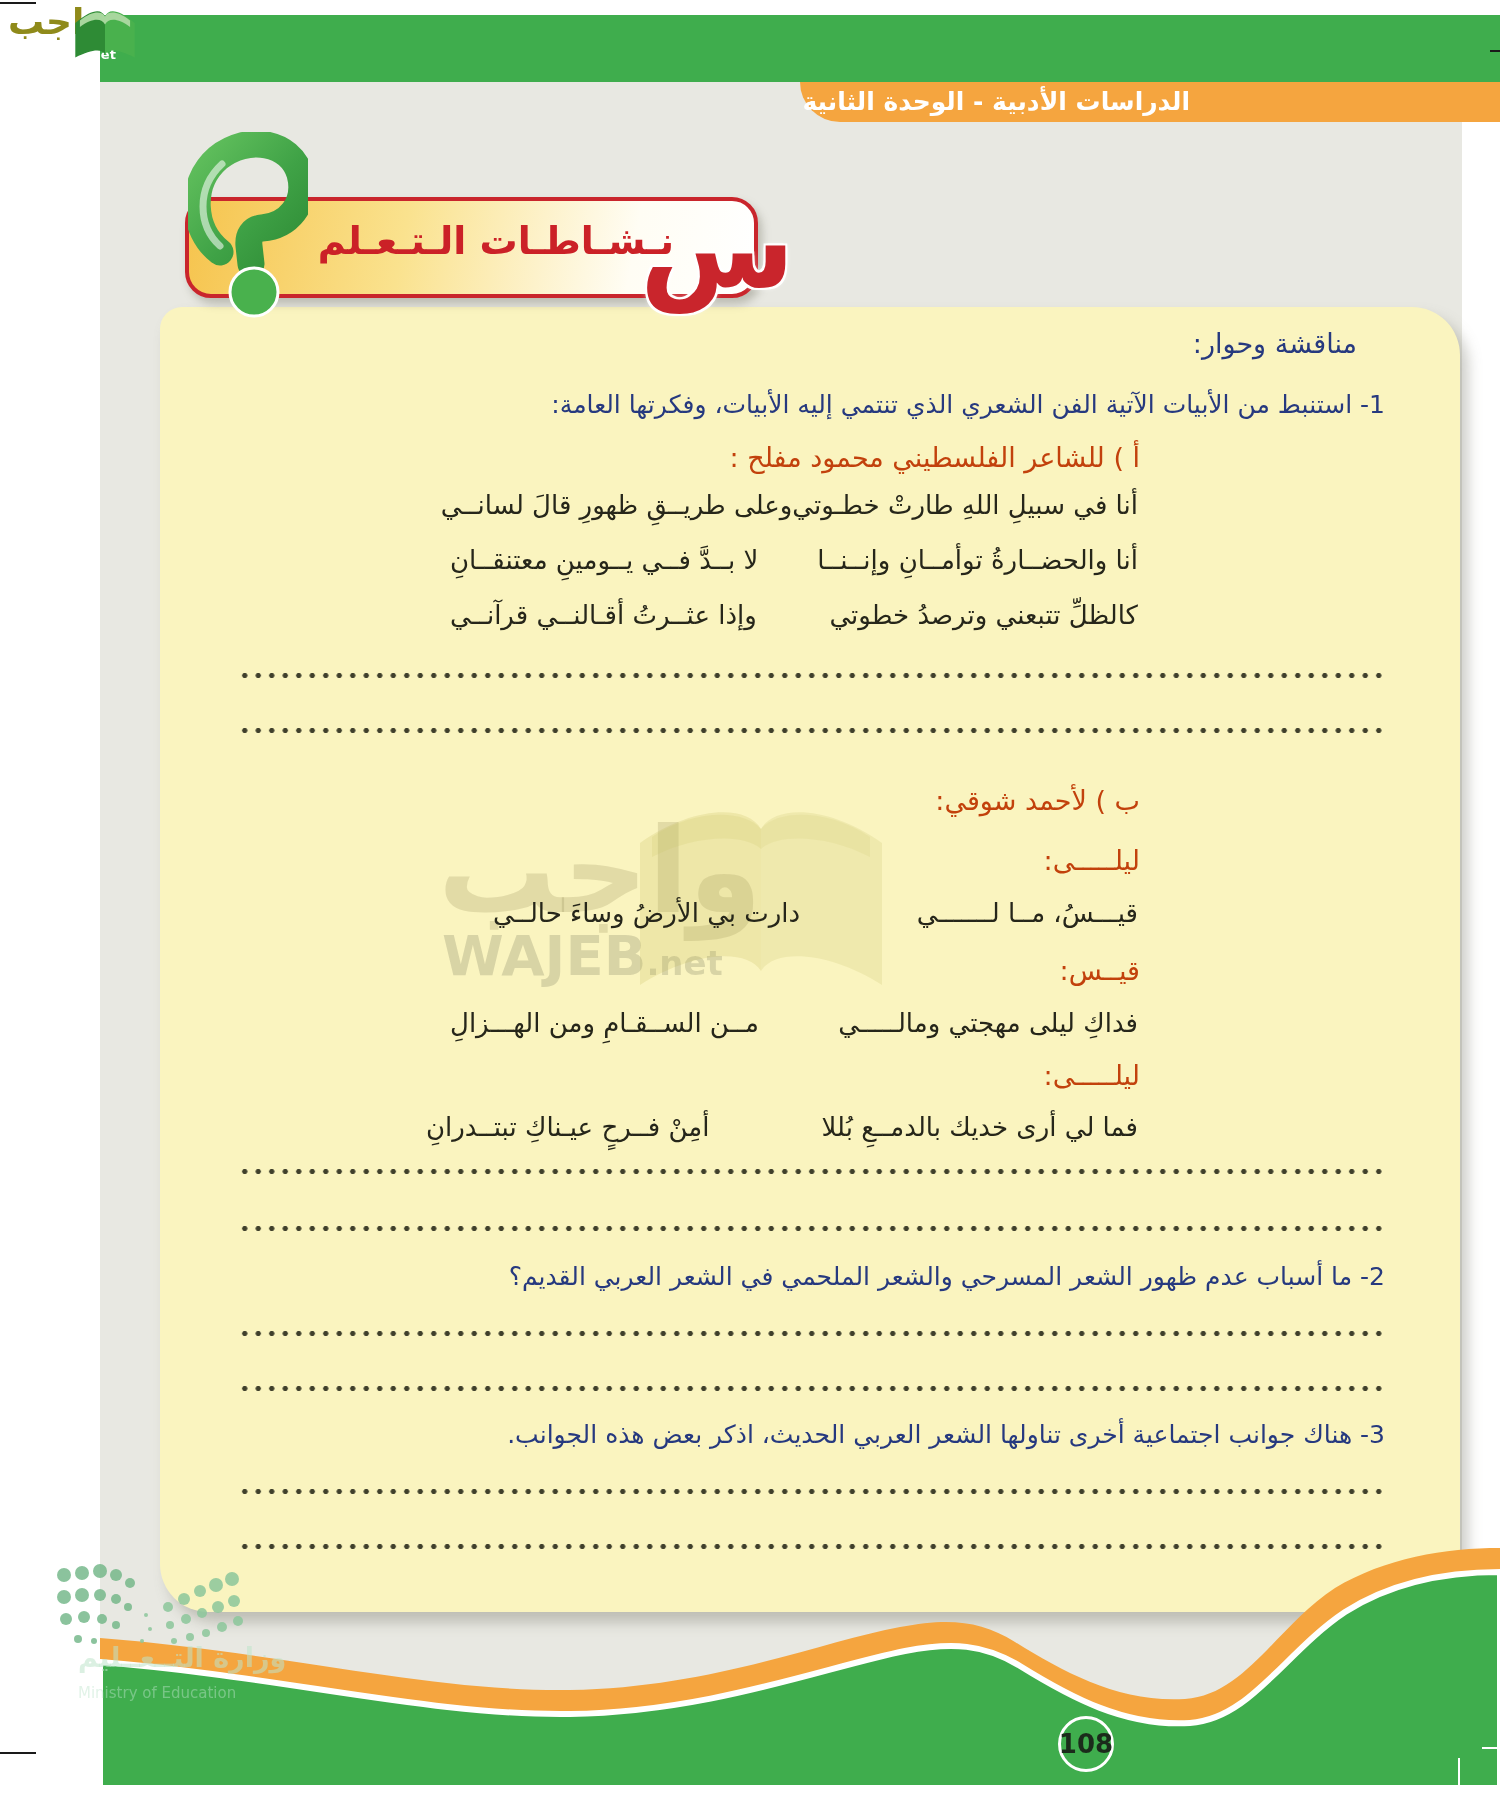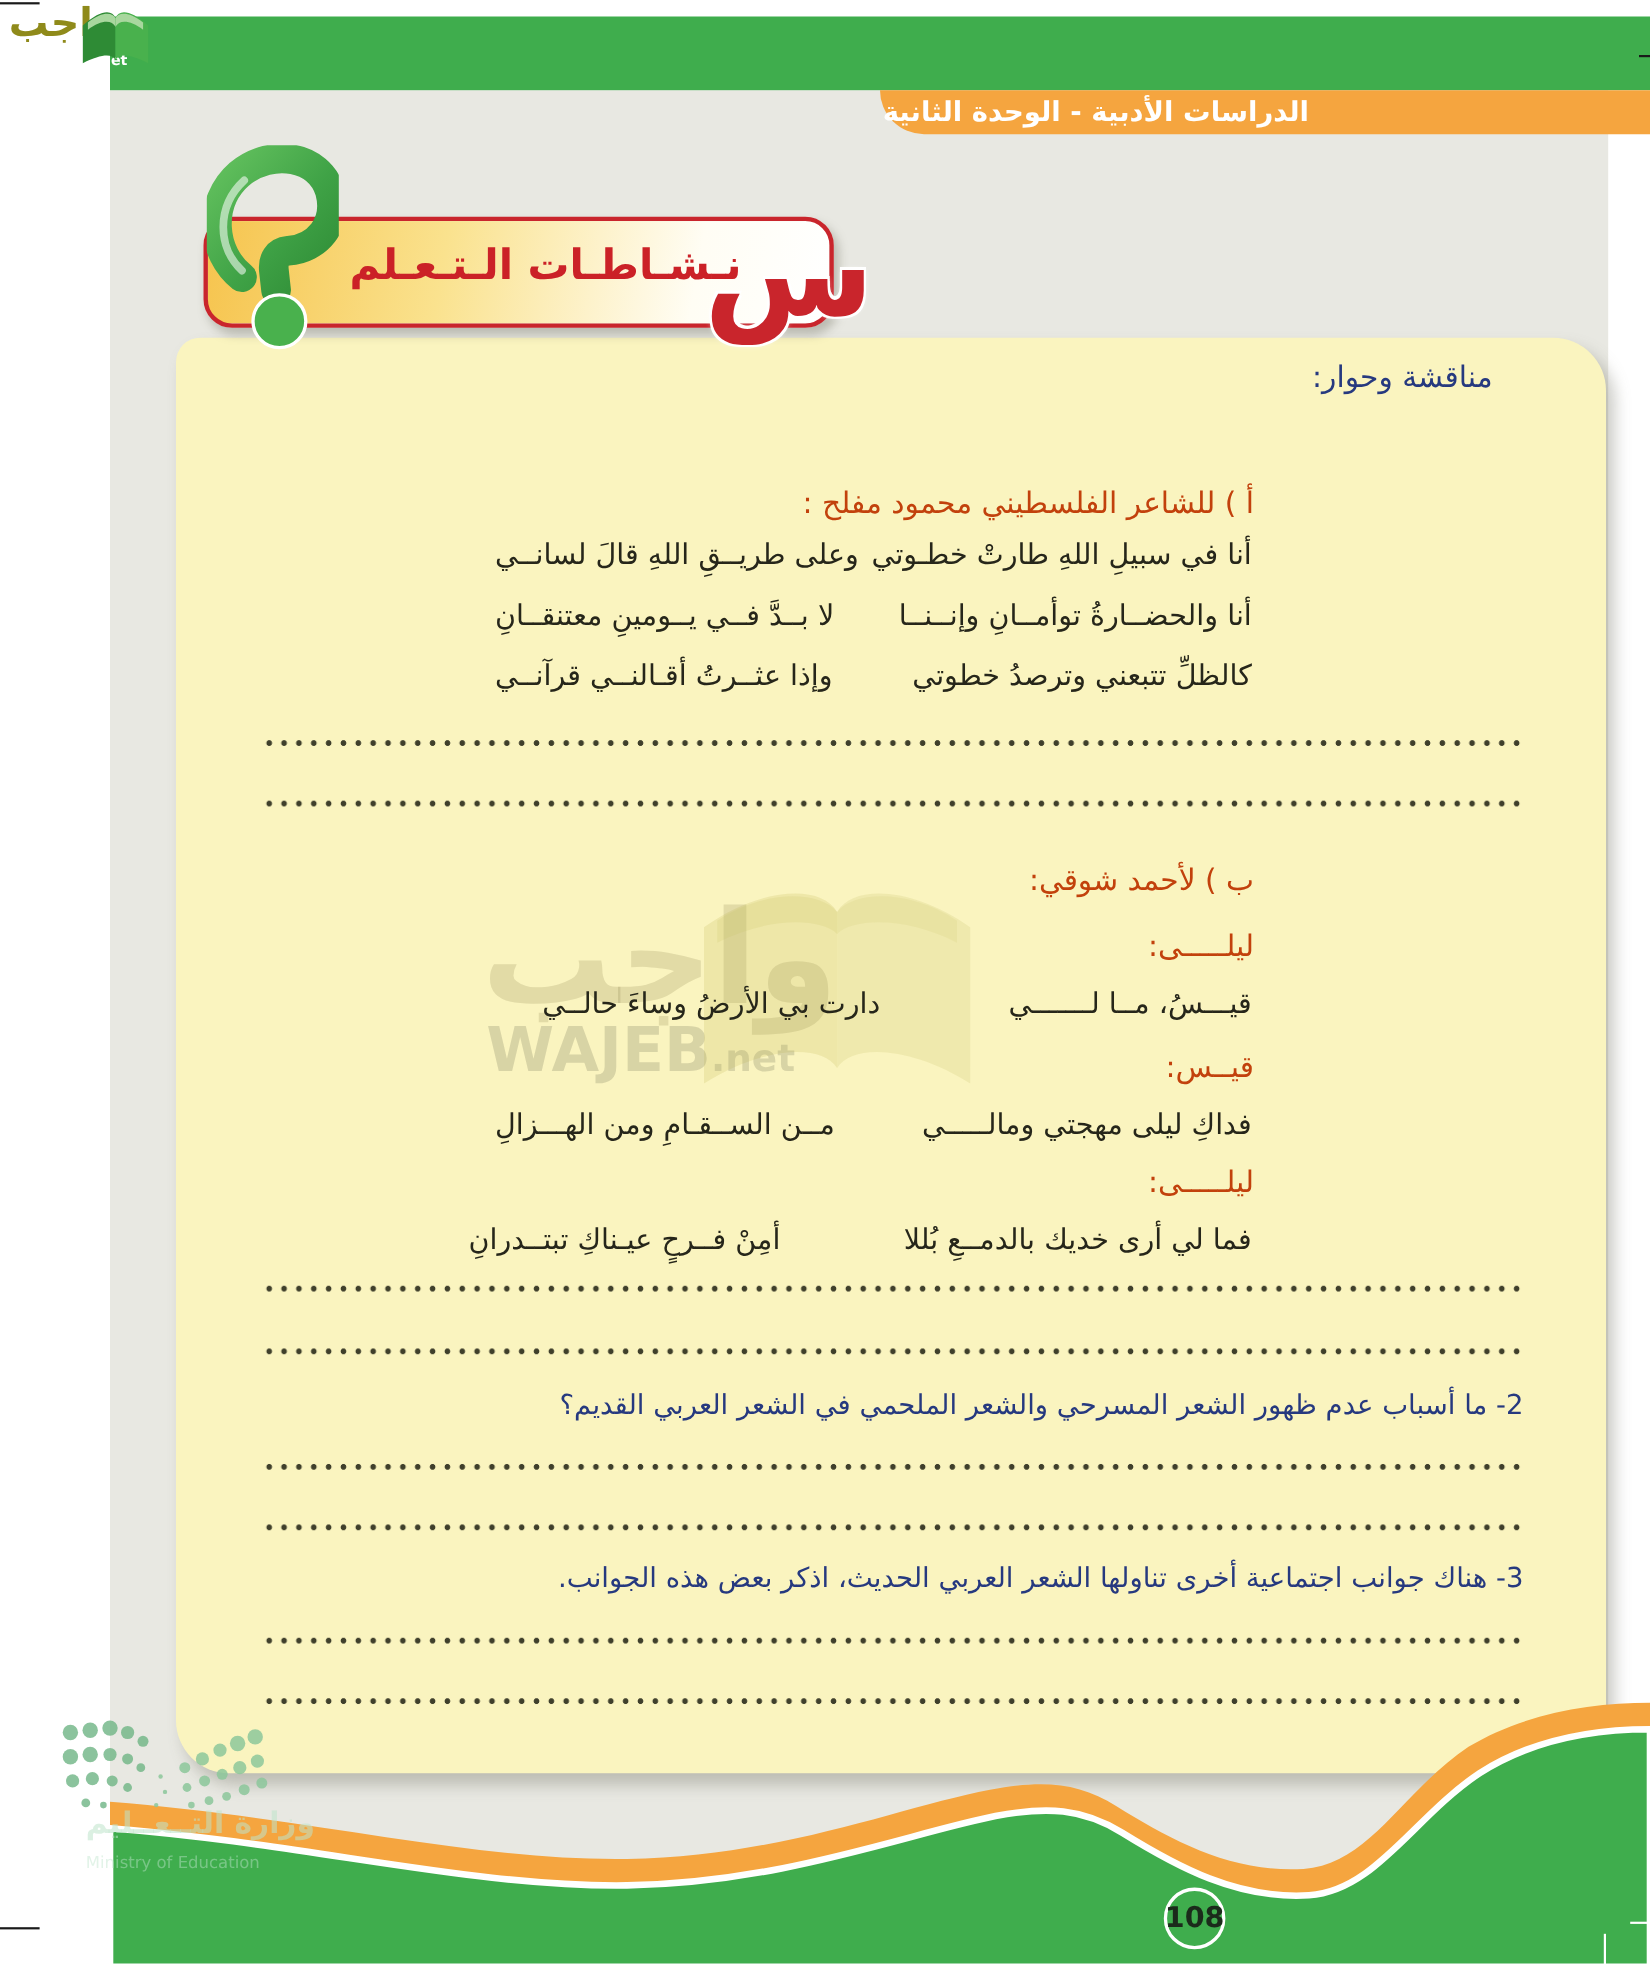--- a/index.html
+++ b/index.html
@@ -87,26 +87,27 @@
   <svg class="wm-book" width="266" height="212" viewBox="0 0 266 212">
     <path d="M12,48 C62,12 118,8 133,34 L133,176 C118,152 62,158 12,190 Z" fill="rgba(188,178,80,.20)"></path>
     <path d="M254,48 C204,12 148,8 133,34 L133,176 C148,152 204,158 254,190 Z" fill="rgba(188,178,80,.16)"></path>
     <path d="M24,42 C66,14 116,14 133,34 L133,54 C116,38 66,40 24,62 Z" fill="rgba(200,192,100,.18)"></path>
     <path d="M242,42 C200,14 150,14 133,34 L133,54 C150,38 200,40 242,62 Z" fill="rgba(200,192,100,.15)"></path>
   </svg>
 
   <div class="content">
     <div class="line navy heading" style="top:21px;right:103px;">مناقشة وحوار:</div>
 
+    <div class="line navy" style="top:83px;right:75px;">1- استنبط من الأبيات الآتية الفن الشعري الذي تنتمي إليه الأبيات، وفكرتها العامة:</div>
 
     <div class="line poem" style="top:135px;right:320px;">أ ) للشاعر الفلسطيني محمود مفلح :</div>
 
     <div class="verse-row" style="top:183px;right:322px;width:688px;">
       <span>أنا في سبيلِ اللهِ طارتْ خطـوتي</span>
-      <span>وعلى طريــقِ اللهِ قالَ لسانــي</span>
+      <span>وعلى طريــقِ ظهورِ قالَ لسانــي</span>
     </div>
     <div class="verse-row" style="top:238px;right:322px;width:688px;">
       <span>أنا والحضــارةُ توأمــانِ وإنــنــا</span>
       <span>لا بــدَّ فــي يــومينِ معتنقــانِ</span>
     </div>
     <div class="verse-row" style="top:293px;right:322px;width:688px;">
       <span>كالظلِّ تتبعني وترصدُ خطوتي</span>
       <span>وإذا عثــرتُ أقـالنــي قرآنــي</span>
     </div>
 

